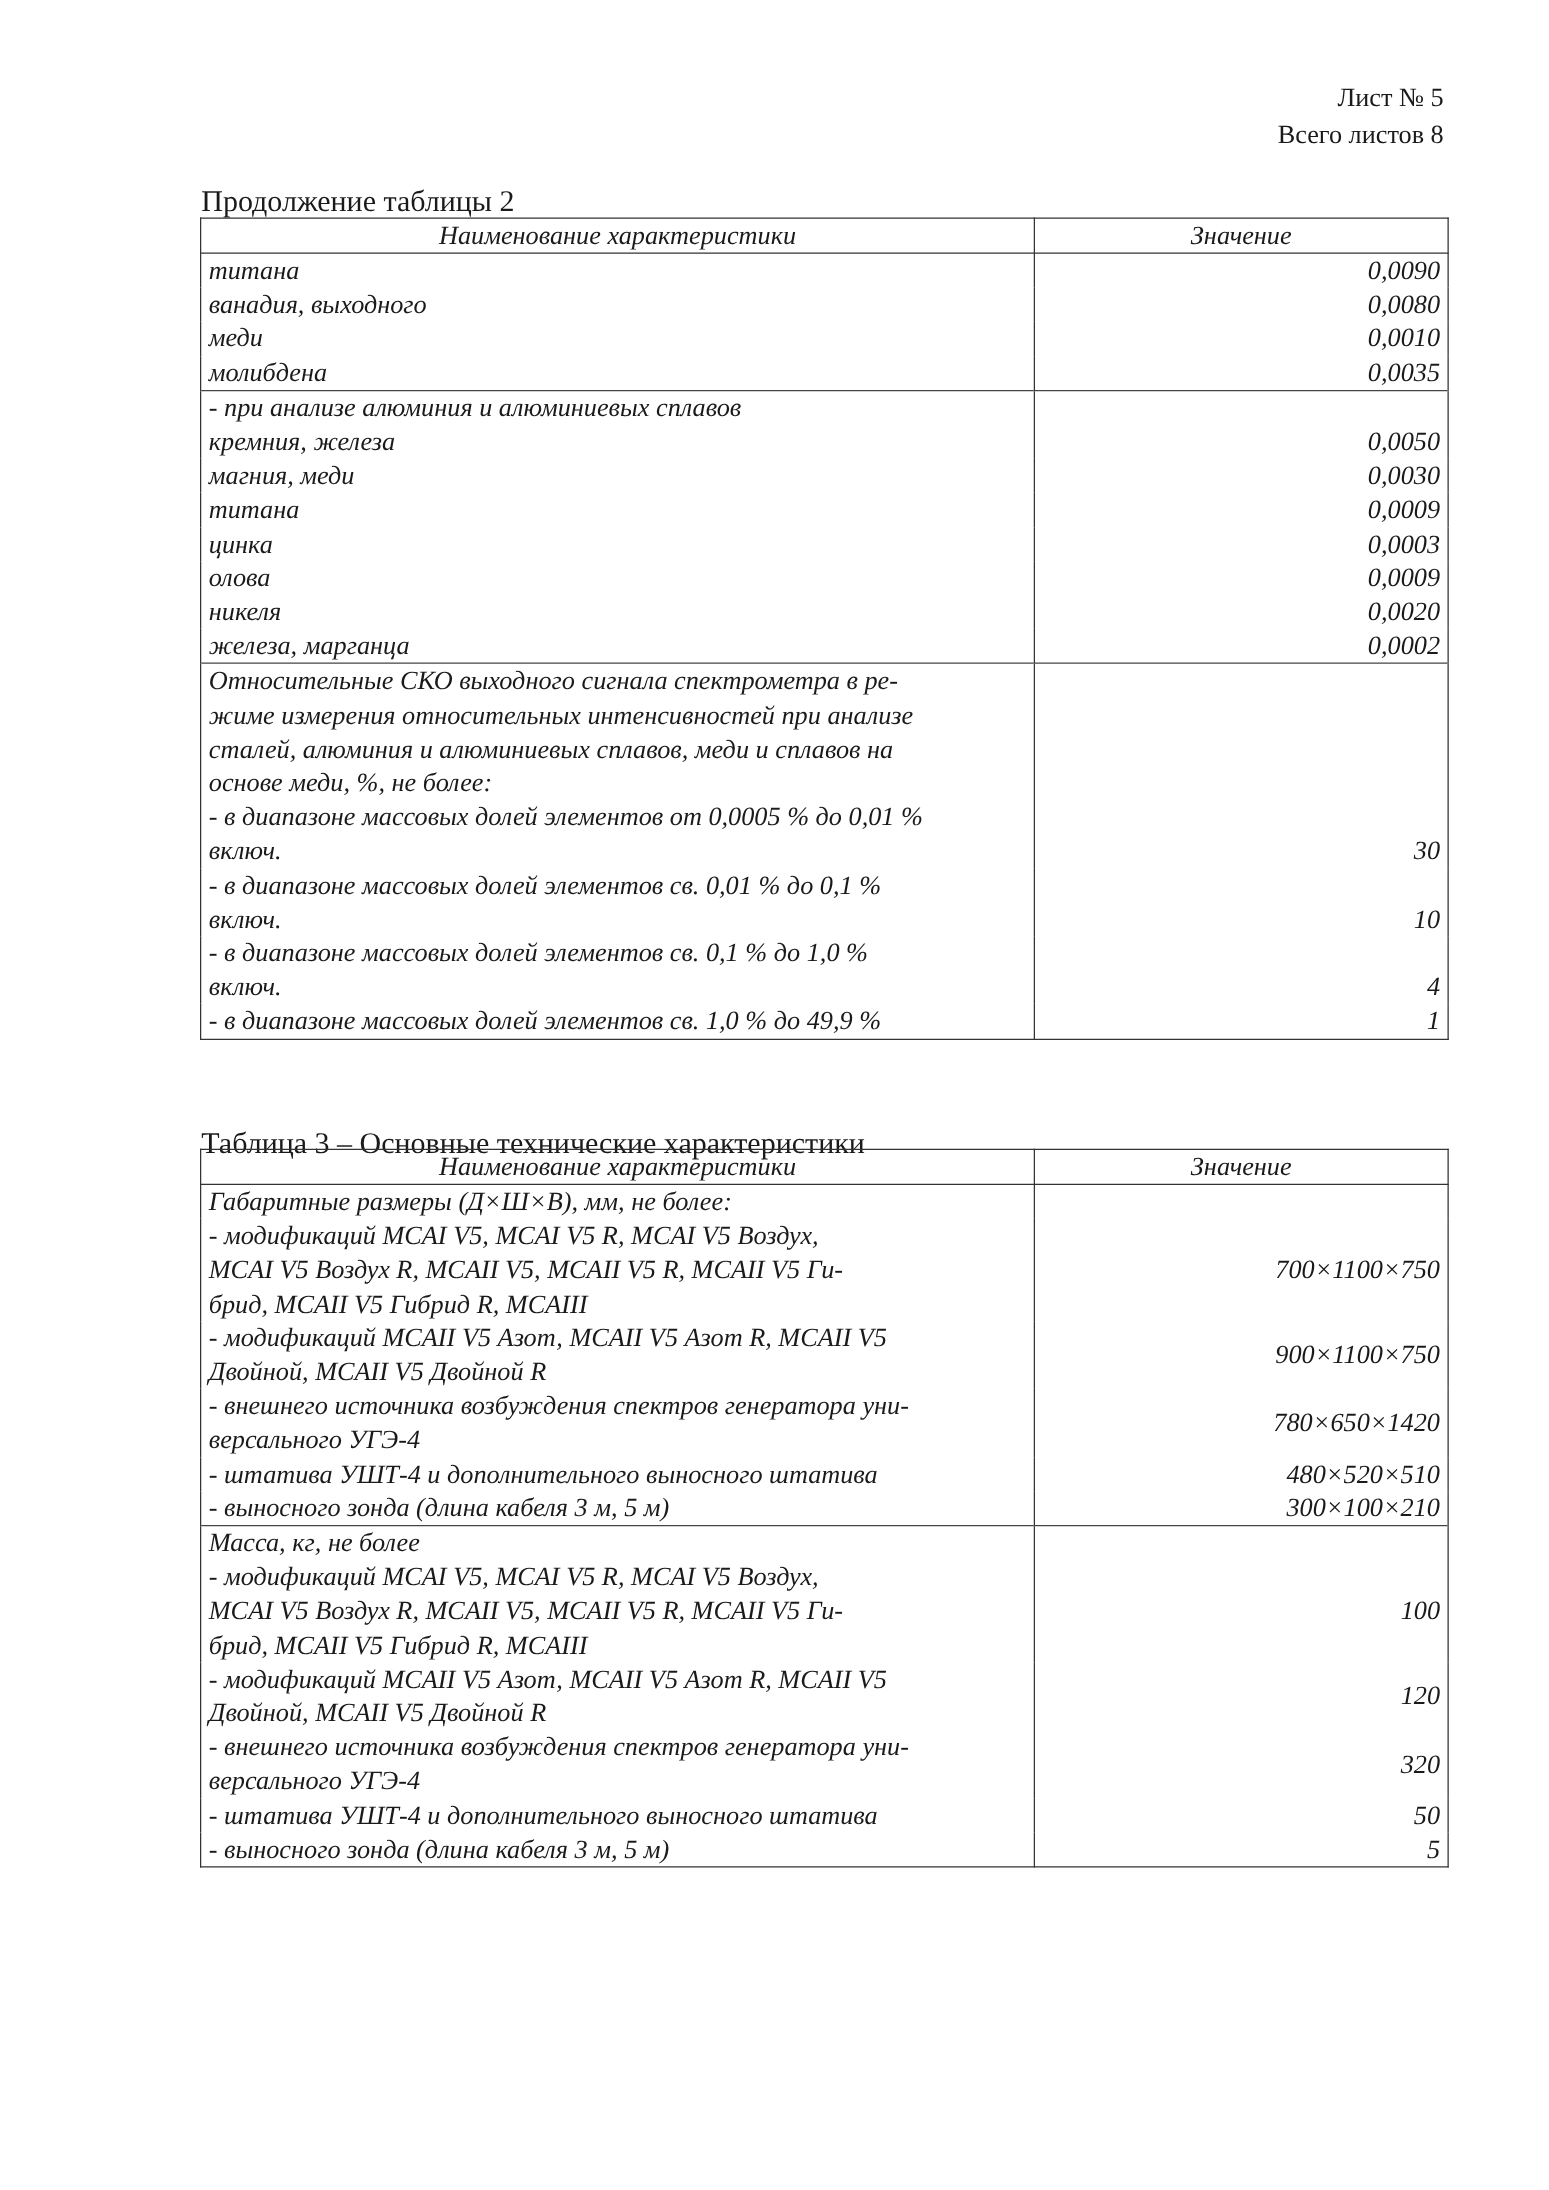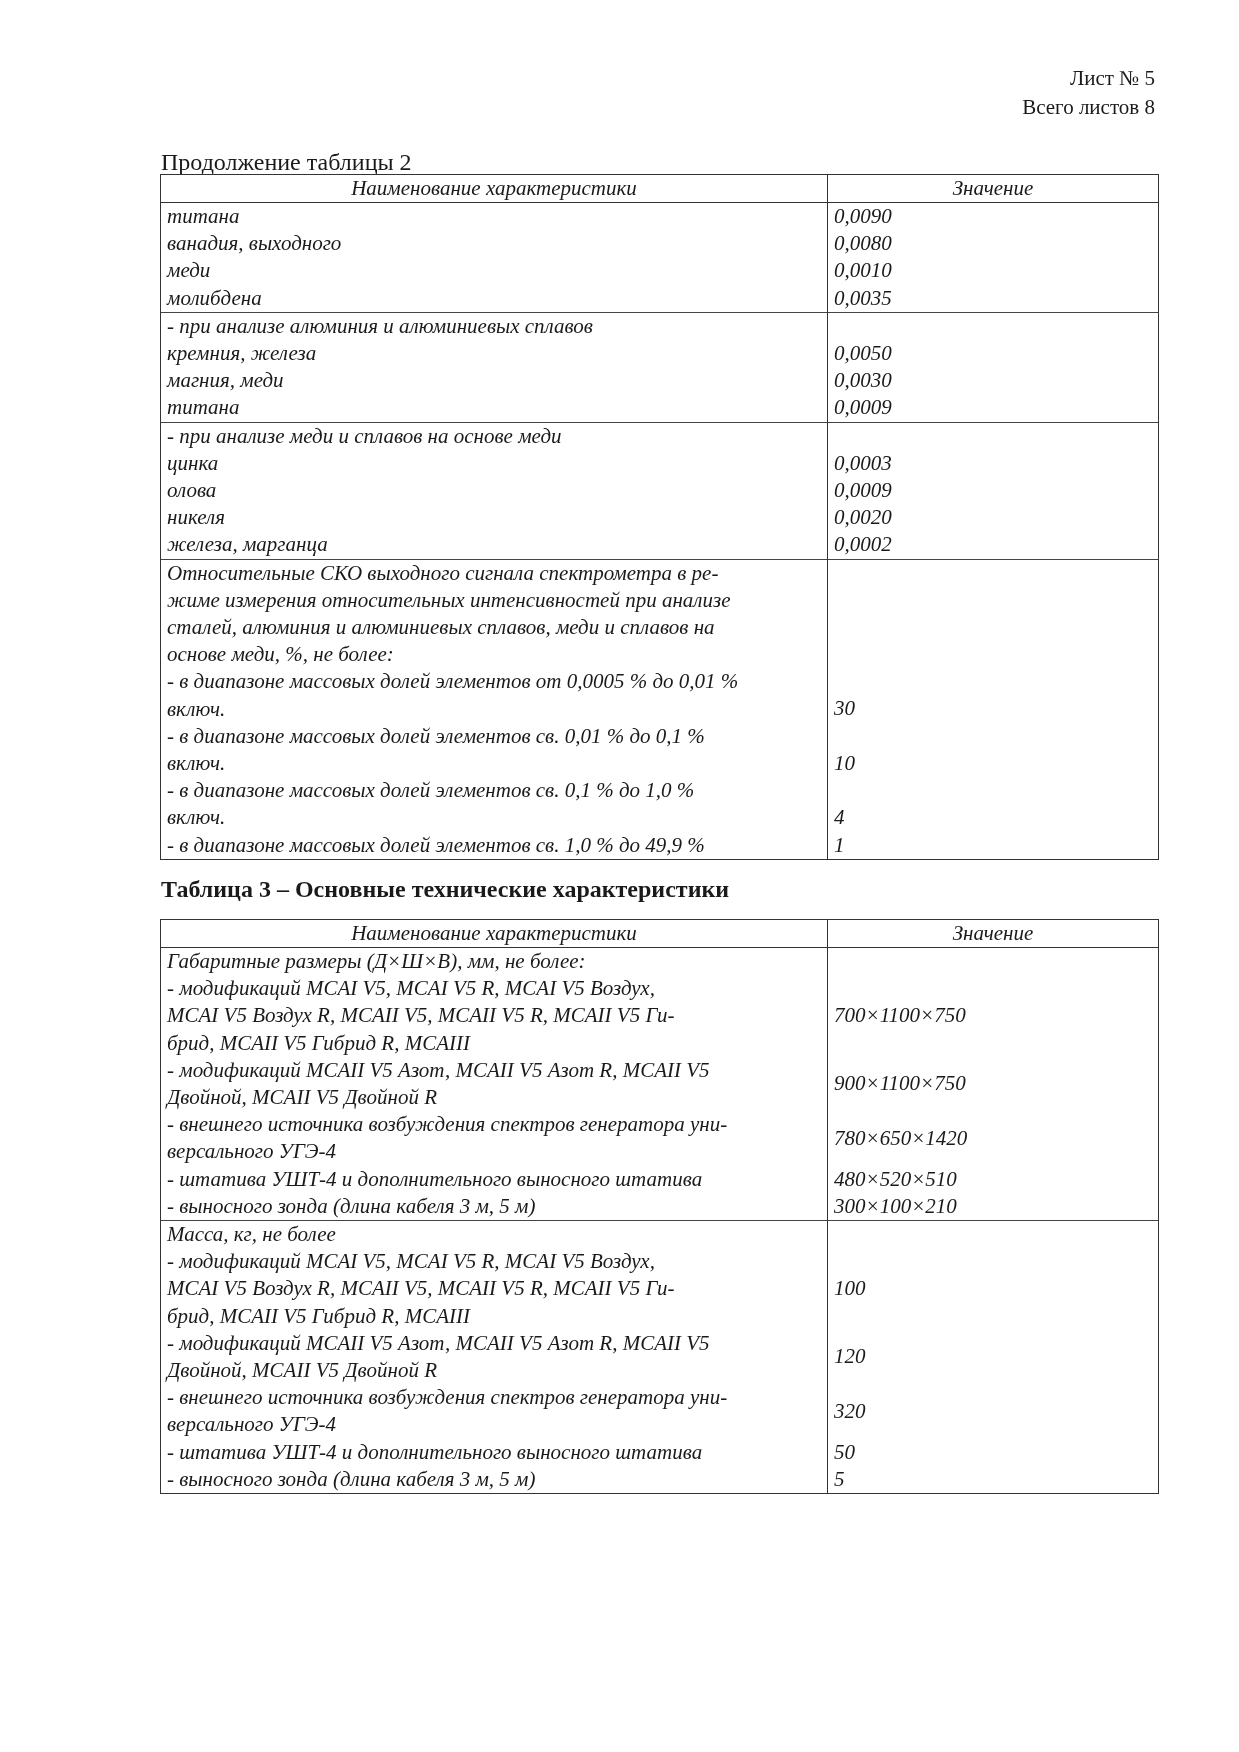--- a/index.html
+++ b/index.html
@@ -18,21 +18,21 @@
       border-collapse: collapse; table-layout: fixed; font-style: italic;
     }
     table.spec td, table.spec th {
       border-left: 1.5px solid #333; border-right: 1.5px solid #333;
       padding: 0 6px; vertical-align: top; font-weight: normal;
       font-size: 21px; line-height: 27.2px;
     }
     table.spec th { border-top: 1.5px solid #333; border-bottom: 1.5px solid #333; text-align: center; line-height: 27px; }
     table.spec tr.grp-start td { border-top: 1.5px solid #444; margin-left: 28px; }
     table.spec tr.last td { border-bottom: 1.5px solid #333; margin-top: 20px; }
-    td.val { text-align: left; }
+    td.val { text-align: right; }
     td.name { text-align: left; }
     .col-name { width: 667px; }
     .col-val { width: 331px; }
     .vcenter { vertical-align: middle !important; }
     .line { display: block; }
     .stack .line { white-space: nowrap; }
   </style>
 </head>
 <body>
 
@@ -80,24 +80,20 @@
         <td class="val">0,0050</td>
       </tr>
       <tr>
         <td class="name">магния, меди</td>
         <td class="val">0,0030</td>
       </tr>
       <tr>
         <td class="name">титана</td>
         <td class="val">0,0009</td>
       </tr>
-      <tr class="grp-start">
-        <td class="name">- при анализе меди и сплавов на основе меди</td>
-        <td class="val"></td>
-      </tr>
       <tr>
         <td class="name">цинка</td>
         <td class="val">0,0003</td>
       </tr>
       <tr>
         <td class="name">олова</td>
         <td class="val">0,0009</td>
       </tr>
       <tr>
         <td class="name">никеля</td>
@@ -139,21 +135,21 @@
       </tr>
       <tr class="last">
         <td class="name stack">
           <span class="line">- в диапазоне массовых долей элементов св. 1,0 % до 49,9 %</span>
         </td>
         <td class="val">1</td>
       </tr>
     </tbody>
 </table>
 
-<div class="caption" style="top:877px;font-weight:bold;">Таблица 3 – Основные технические характеристики</div>
+<div class="caption" style="top:903px;">Таблица 3 – Основные технические характеристики</div>
 
 <table class="spec" style="top:919px;">
   <colgroup>
       <col class="col-name">
       <col class="col-val">
     </colgroup>
   <thead>
     <tr>
       <th>Наименование характеристики</th>
       <th>Значение</th>

